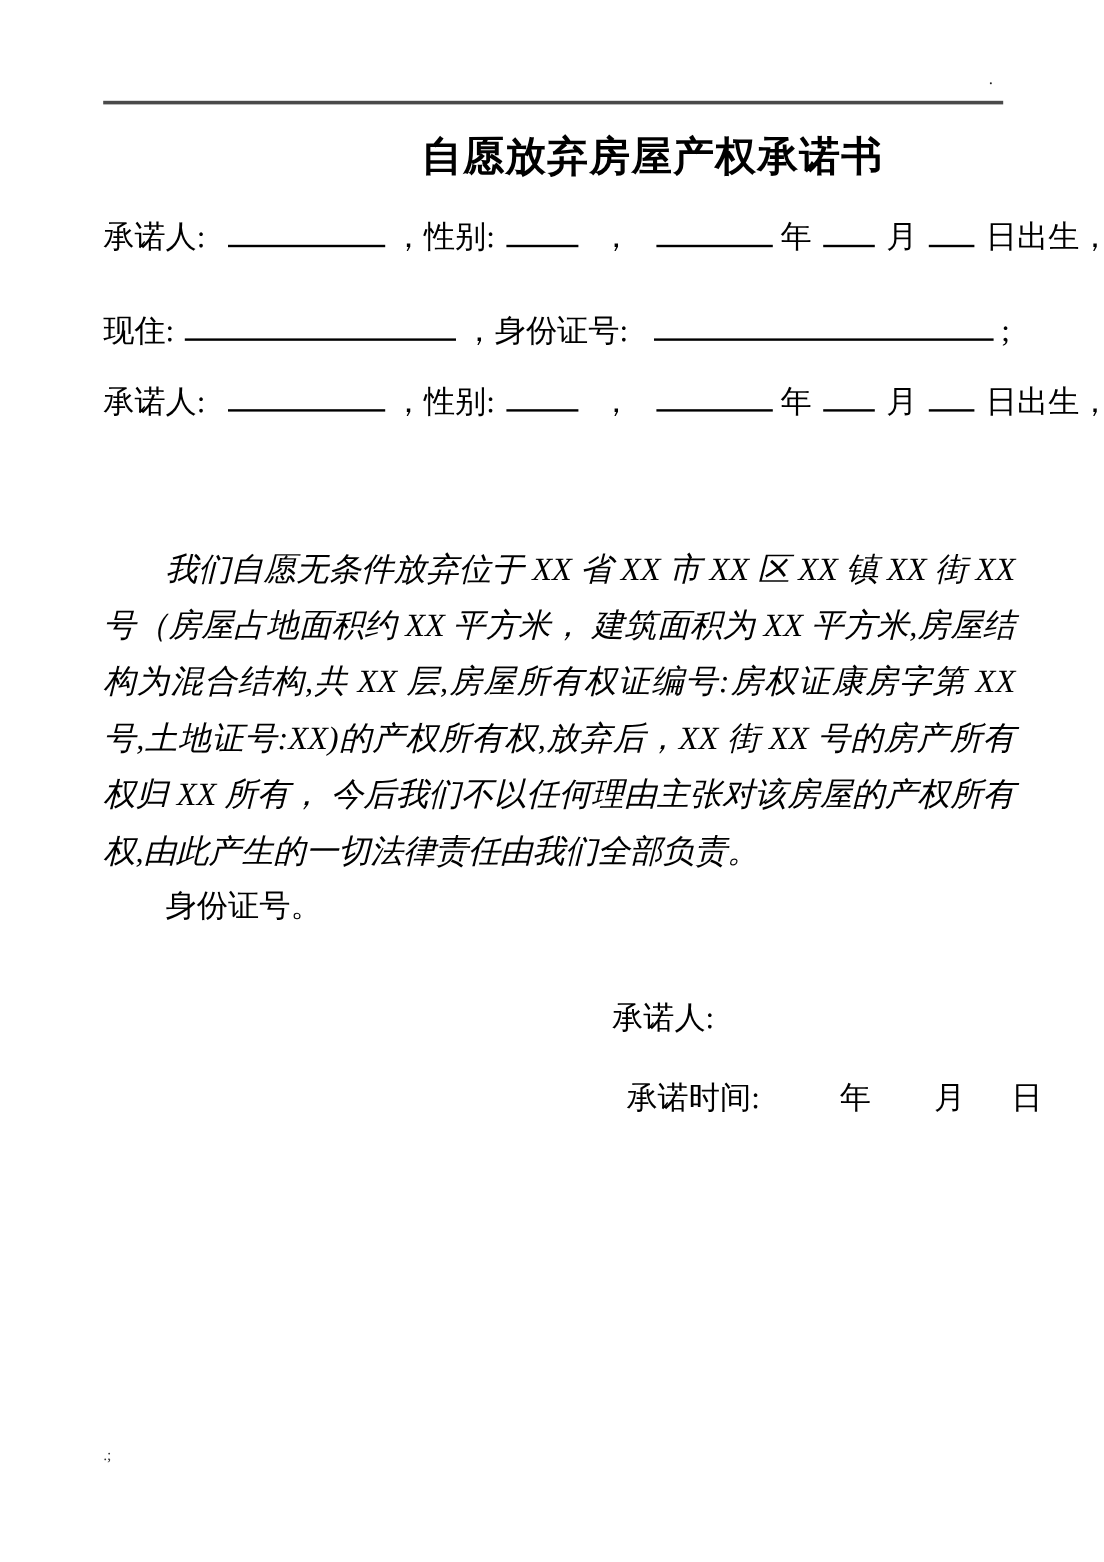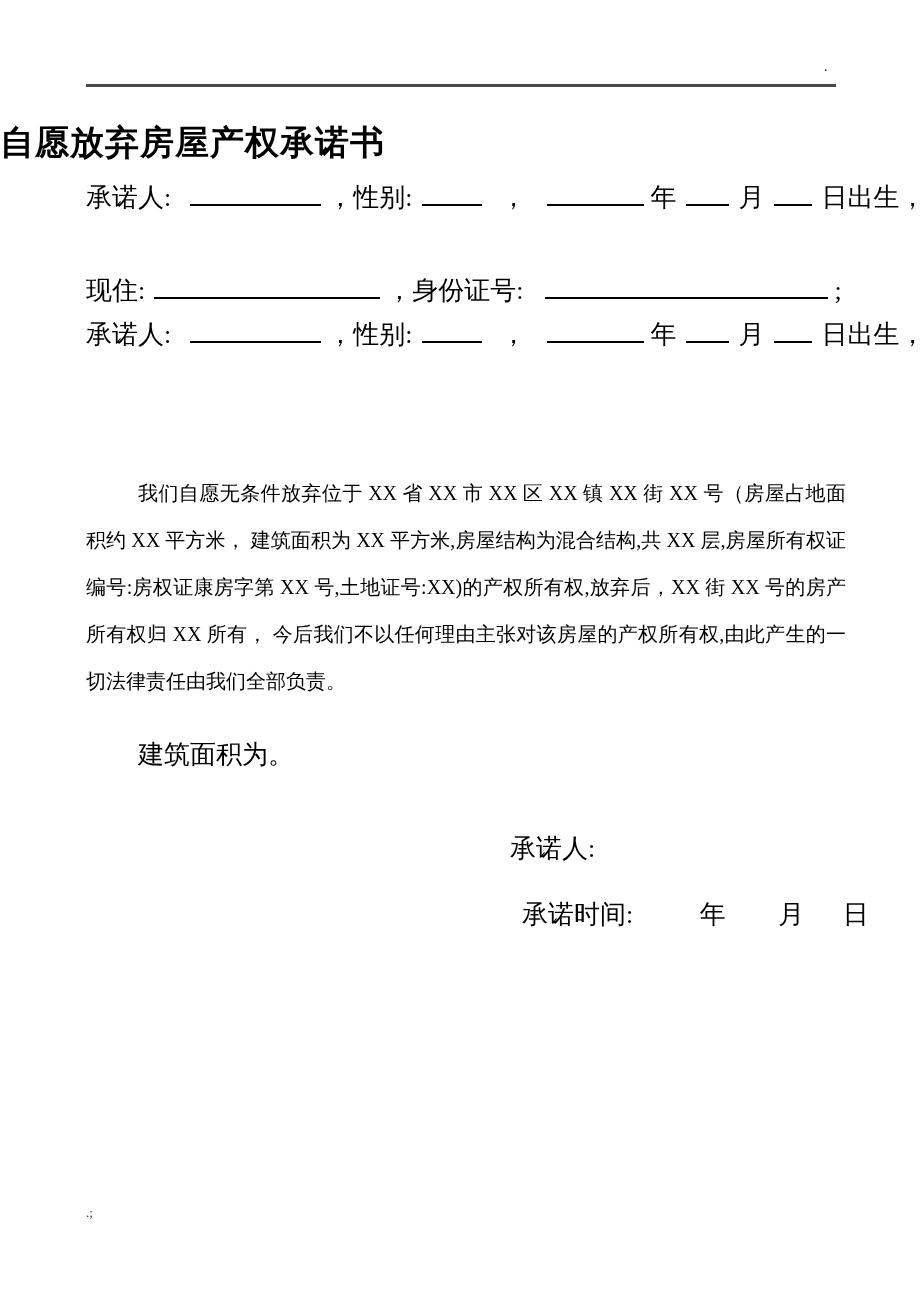--- a/index.html
+++ b/index.html
@@ -18,50 +18,51 @@
     font-size:14px; line-height:14px; color:#1a1a1a;
   }
   .header-rule{
     position:absolute;
     left:86px; top:84px;
     width:750px; height:0;
     border-top:3px solid #4a4a4a;
   }
   .title{
     position:absolute;
-    left:0; top:120px;
+    left:0; top:108px;
     width:736px;
     margin:0;
-    text-align:left;
+    text-align:right;
     font-size:34px;
     font-weight:bold;
     letter-spacing:1px;
     font-family:"Liberation Sans","DejaVu Sans",sans-serif;
   }
   .line{
     position:absolute;
     left:86px;
     font-size:26px;
     line-height:34px;
     white-space:nowrap;
   }
   .blank{
     display:inline-block;
     height:24px;
     border-bottom:2px solid #000;
     vertical-align:baseline;
   }
   .para{
     position:absolute;
-    left:86px; top:470px;
+    left:86px; top:451px;
     width:760px;
-    font-size:20px;
+    font-size:27px;
     line-height:47px;
     text-align:justify;
     text-indent:52px;
+    font-style:italic;
   }
   .closing{ top:738px; padding-left:52px; }
   .sig{ left:510px; }
   .sig-name{ top:832px; }
   .sig-date{ top:898px;margin-left:12px; }
   .sp-y{ margin-left:60px; }
   .sp-m{ margin-left:46px; }
   .sp-d{ margin-left:32px; }
   .footer-mark{
     position:absolute;
@@ -86,21 +87,21 @@
     <span class="blank" style="width:60px;margin-left:3px"></span>
     <span style="padding-left:12px">，</span>
     <span class="blank" style="width:97px;margin-left:14px"></span>
     <span>年</span>
     <span class="blank" style="width:43px;margin-left:3px;margin-right:3px"></span>
     <span>月</span>
     <span class="blank" style="width:38px;margin-left:3px;margin-right:3px"></span>
     <span>日出生，</span>
   </div>
 
-  <div class="line" style="top:273px">
+  <div class="line" style="top:258px">
     <span>现住:</span>
     <span class="blank" style="width:226px;margin-left:2px"></span>
     <span>，身份证号:</span>
     <span class="blank" style="width:283px;margin-left:15px"></span>
     <span>;</span>
   </div>
 
   <div class="line" style="top:317px">
     <span>承诺人:</span>
     <span class="blank" style="width:131px;margin-left:12px"></span>
@@ -111,21 +112,21 @@
     <span>年</span>
     <span class="blank" style="width:43px;margin-left:3px;margin-right:3px"></span>
     <span>月</span>
     <span class="blank" style="width:38px;margin-left:3px;margin-right:3px"></span>
     <span>日出生，</span>
   </div>
 
 
   <div class="para">我们自愿无条件放弃位于 XX 省 XX 市 XX 区 XX 镇 XX 街 XX 号（房屋占地面积约 XX 平方米， 建筑面积为 XX 平方米,房屋结构为混合结构,共 XX 层,房屋所有权证编号:房权证康房字第 XX 号,土地证号:XX)的产权所有权,放弃后，XX 街 XX 号的房产所有权归 XX 所有， 今后我们不以任何理由主张对该房屋的产权所有权,由此产生的一切法律责任由我们全部负责。</div>
 
-  <div class="line closing">建筑面积为。</div>
+  <div class="line closing">身份证号。</div>
 
   <div class="line sig sig-name">承诺人:</div>
 
   <div class="line sig sig-date">
     <span>承诺时间:</span>
     <span class="sp-y">年</span>
     <span class="sp-m">月</span>
     <span class="sp-d">日</span>
   </div>
 

